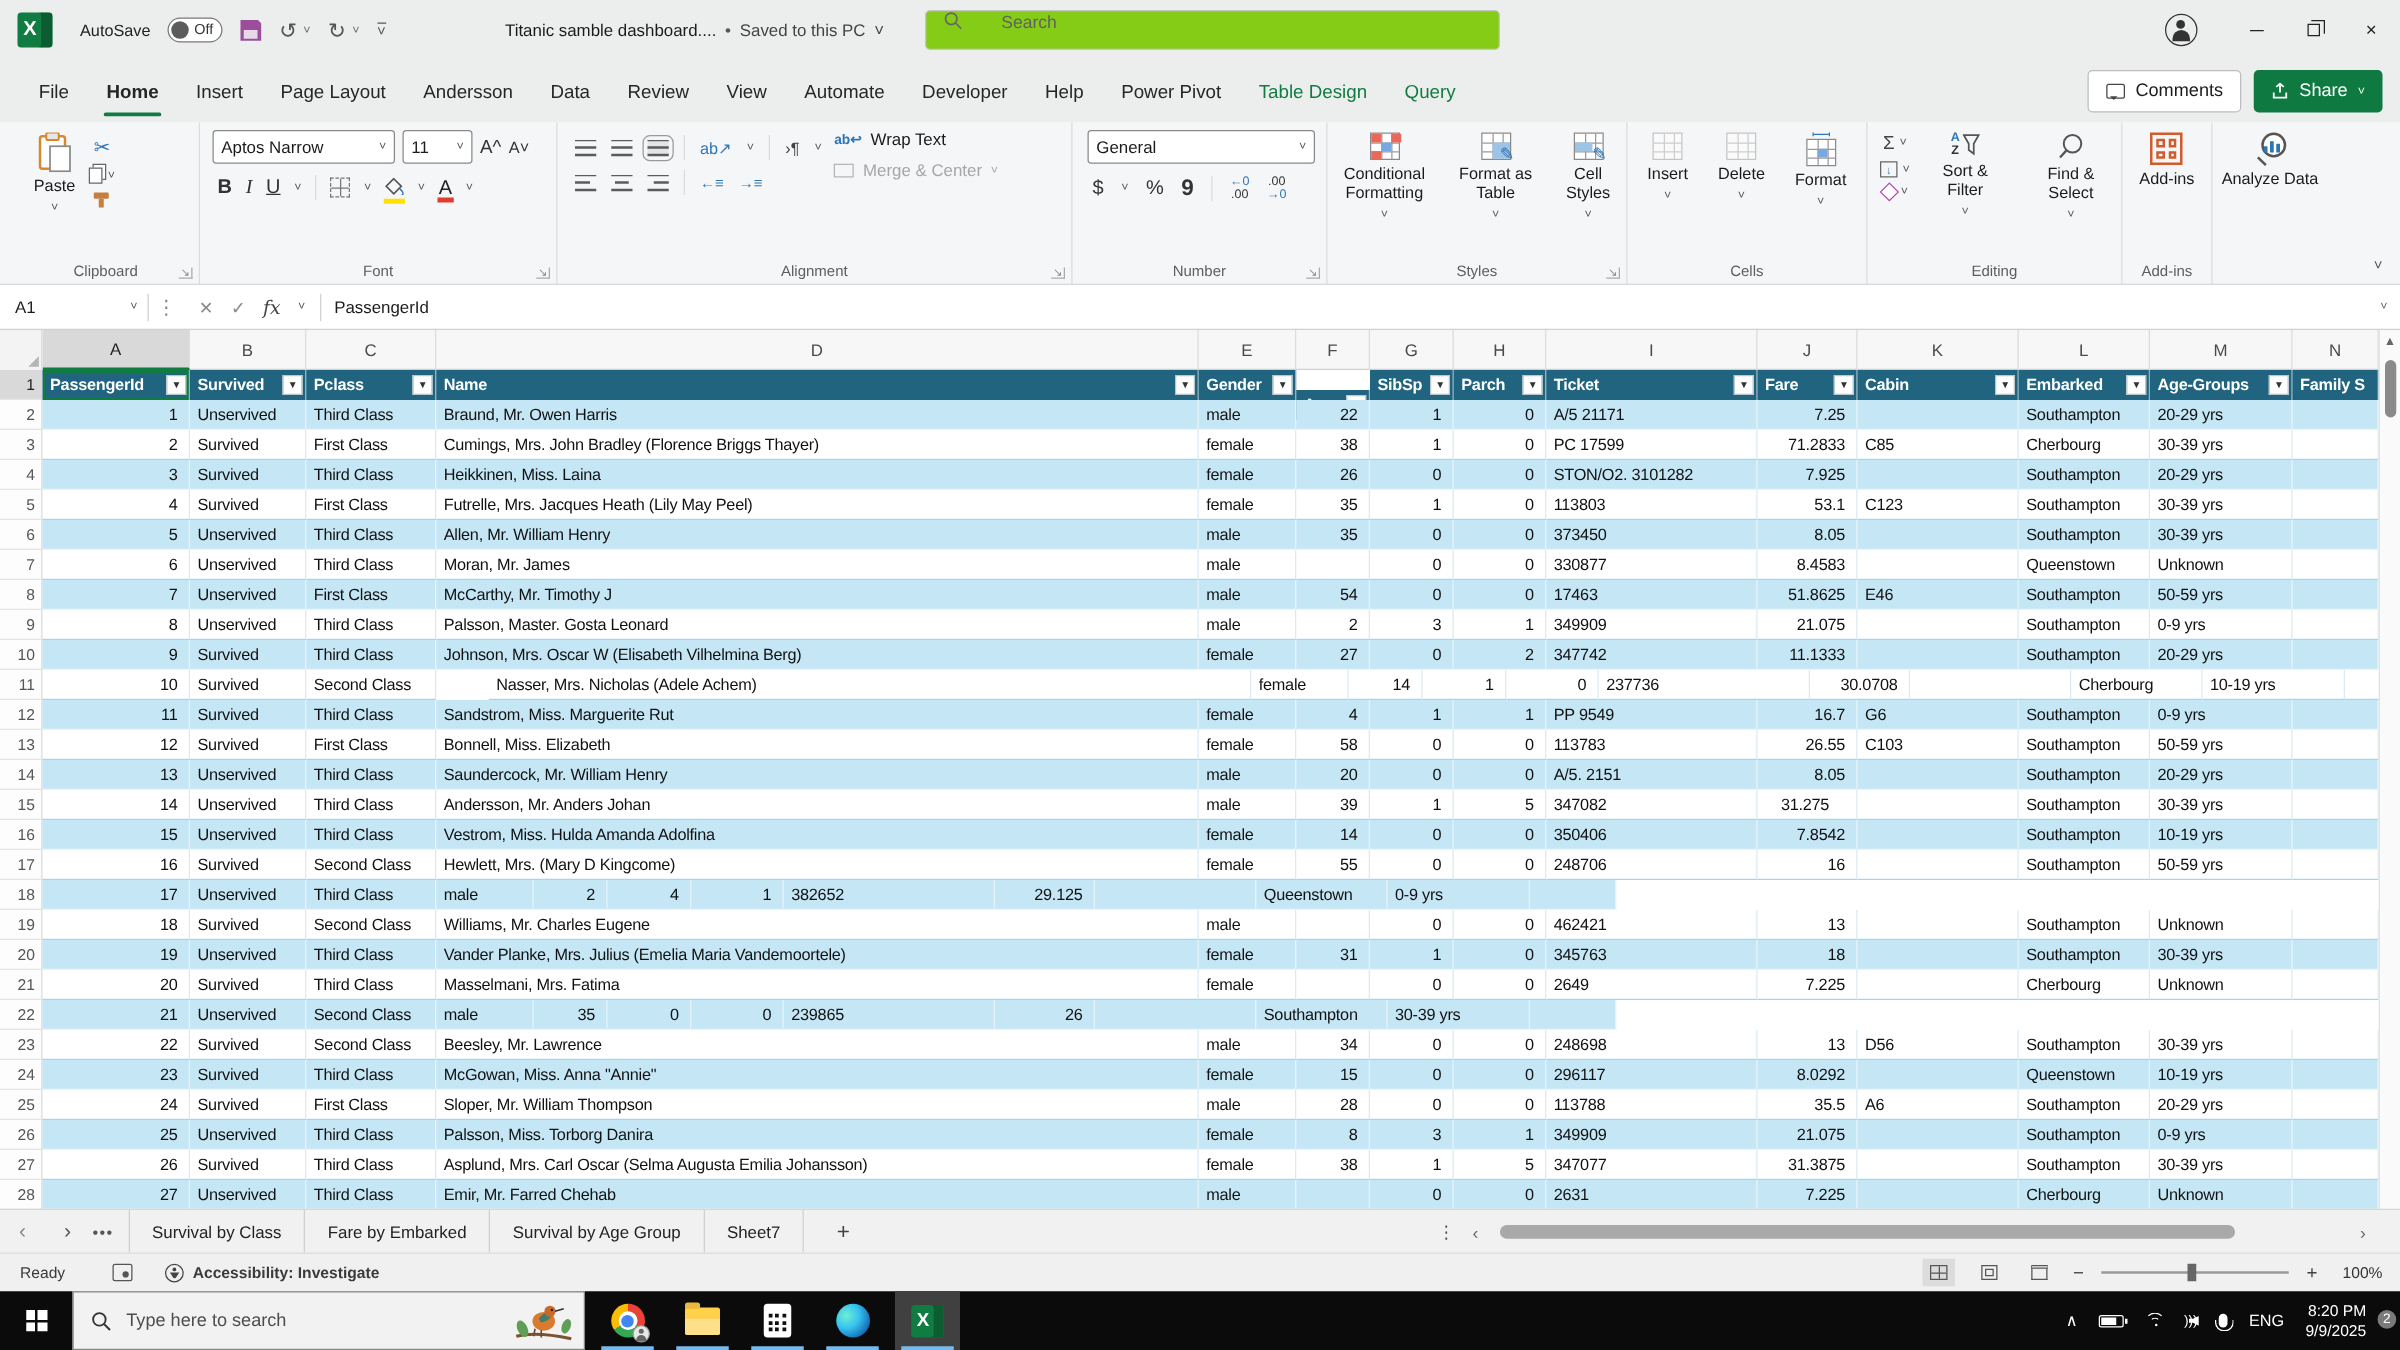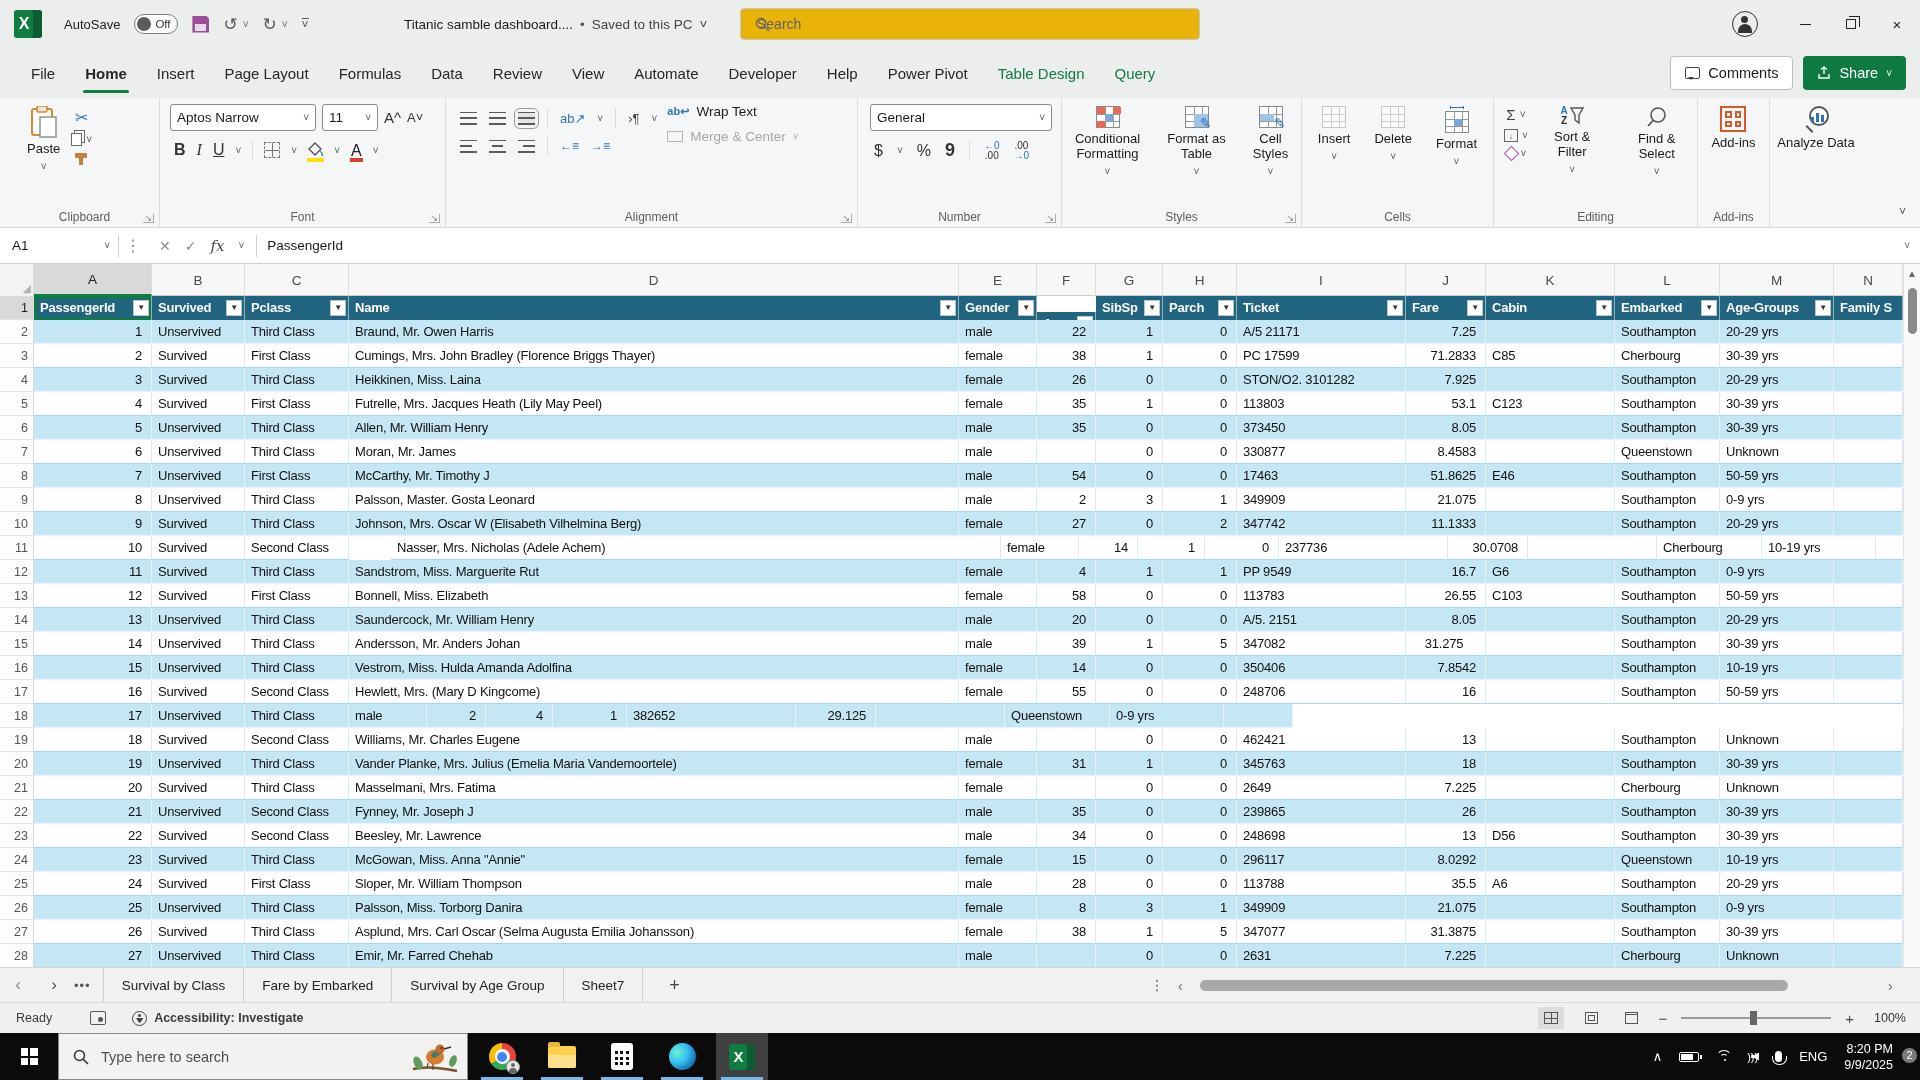--- a/index.html
+++ b/index.html
@@ -16,21 +16,21 @@
   .knob { width:14px; height:14px; border-radius:50%; background:#5c5c5c; }
   .toggle-state { font-size:11.5px; color:#333; }
   .save-glyph { width:17px; height:17px; background:#9b4f9b; clip-path:polygon(0 0,80% 0,100% 20%,100% 100%,0 100%); position:relative; }
   .save-glyph:after { content:""; position:absolute; left:3px; bottom:2px; width:11px; height:7px; background:#e7d9e7; }
   .uicon { font-size:17px; color:#555; }
   .mini-chev { font-size:10px; color:#666; margin-left:-9px; }
   .qat-custom { font-size:12px; color:#555; border-top:1.5px solid #555; line-height:10px; padding-top:1px; }
   #doc-title-grp { position:absolute; left:404px; top:0; height:48px; display:flex; align-items:center; gap:7px; font-size:13.5px; color:#1b1b1b; }
   #doc-title-grp .saved { color:#444; }
   #doc-title-grp .dot { color:#555; }
-  #title-search { position:absolute; left:740px; top:8px; width:460px; height:32px; background:#eab308; border:1px solid #c6c6c6; border-radius:4px; display:flex; align-items:center; padding-left:16px; font-size:14px; color:#616161; }
+  #title-search { position:absolute; left:740px; top:8px; width:460px; height:32px; background:#84cc16; border:1px solid #c6c6c6; border-radius:4px; display:flex; align-items:flex-start; padding-left:60px; font-size:14px; color:#616161; }
   #title-search svg { position:absolute; left:14px; }
   #win-controls { position:absolute; right:0; top:0; height:48px; display:flex; align-items:center; }
   .avatar-circ { width:26px; height:26px; border-radius:50%; border:1.5px solid #333; margin-right:24px; position:relative; }
   .avatar-circ:before { content:""; position:absolute; left:8px; top:4px; width:7px; height:7px; border-radius:50%; background:#333; }
   .avatar-circ:after { content:""; position:absolute; left:4.5px; top:12px; width:14px; height:9px; border-radius:7px 7px 0 0; background:#333; }
   .winbtn { width:46px; height:48px; display:flex; align-items:center; justify-content:center; color:#222; font-size:15px; }
   .wb-min { width:11px; border-top:1px solid #222; height:0; }
   .wb-rest { width:10px; height:10px; border:1px solid #222; position:relative; background:#eceded; }
   .wb-rest:before { content:""; position:absolute; left:2px; top:-4px; width:10px; height:10px; border:1px solid #222; border-left:none; border-bottom:none; }
 
@@ -254,21 +254,21 @@
     <span class="winbtn">×</span>
   </div>
 </div>
 
 <div id="ribbon-tabbar">
   <div id="tabs" style="display:flex;">
       <div class="rtab">File</div>
       <div class="rtab active">Home</div>
       <div class="rtab">Insert</div>
       <div class="rtab">Page Layout</div>
-      <div class="rtab">Formulas</div>
+      <div class="rtab">Andersson</div>
       <div class="rtab">Data</div>
       <div class="rtab">Review</div>
       <div class="rtab">View</div>
       <div class="rtab">Automate</div>
       <div class="rtab">Developer</div>
       <div class="rtab">Help</div>
       <div class="rtab">Power Pivot</div>
       <div class="rtab ctx">Table Design</div>
       <div class="rtab ctx">Query</div>
     </div>
@@ -928,21 +928,20 @@
         <div class="cell" style="width: 129px;"></div>
         <div class="cell" style="width: 105px;">Cherbourg</div>
         <div class="cell" style="width: 114px;">Unknown</div>
         <div class="cell" style="width: 69px;"></div>
       </div>
       <div class="grow band">
         <div class="rownum">22</div>
         <div class="cell al-r" style="width: 118px;">21</div>
         <div class="cell" style="width: 93px;">Unservived</div>
         <div class="cell" style="width: 104px;">Second Class</div>
-        <div class="cell" style="width: 610px;">Fynney, Mr. Joseph J</div>
         <div class="cell" style="width: 78px;">male</div>
         <div class="cell al-r" style="width: 59px;">35</div>
         <div class="cell al-r" style="width: 67px;">0</div>
         <div class="cell al-r" style="width: 74px;">0</div>
         <div class="cell" style="width: 169px;">239865</div>
         <div class="cell al-r" style="width: 80px;">26</div>
         <div class="cell" style="width: 129px;"></div>
         <div class="cell" style="width: 105px;">Southampton</div>
         <div class="cell" style="width: 114px;">30-39 yrs</div>
         <div class="cell" style="width: 69px;"></div>

